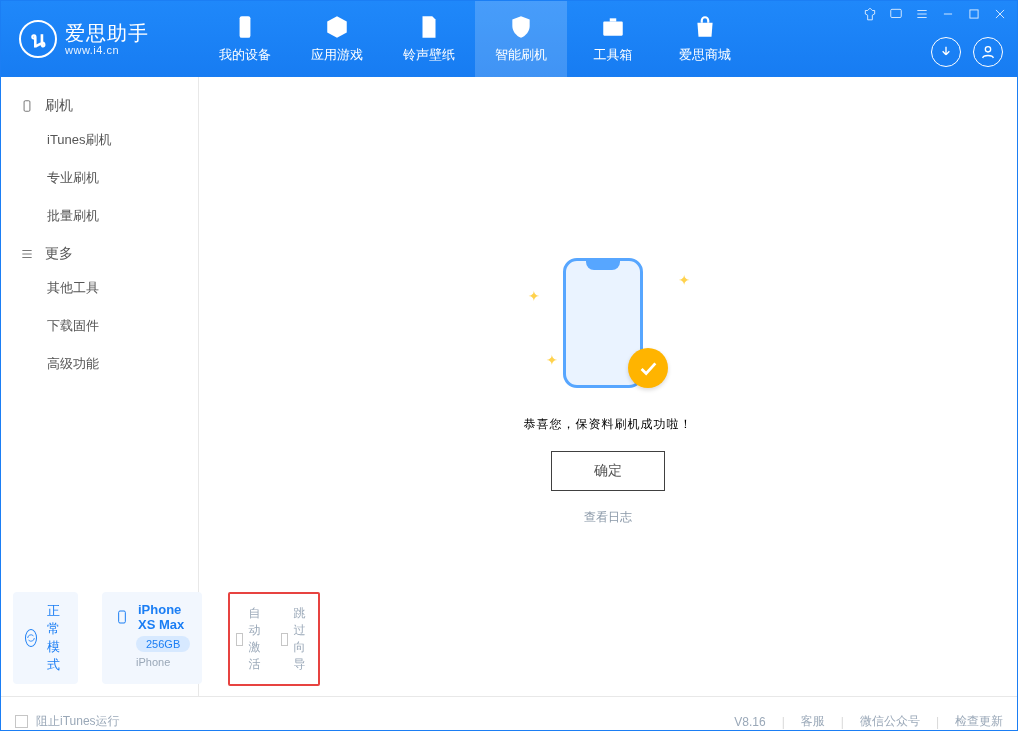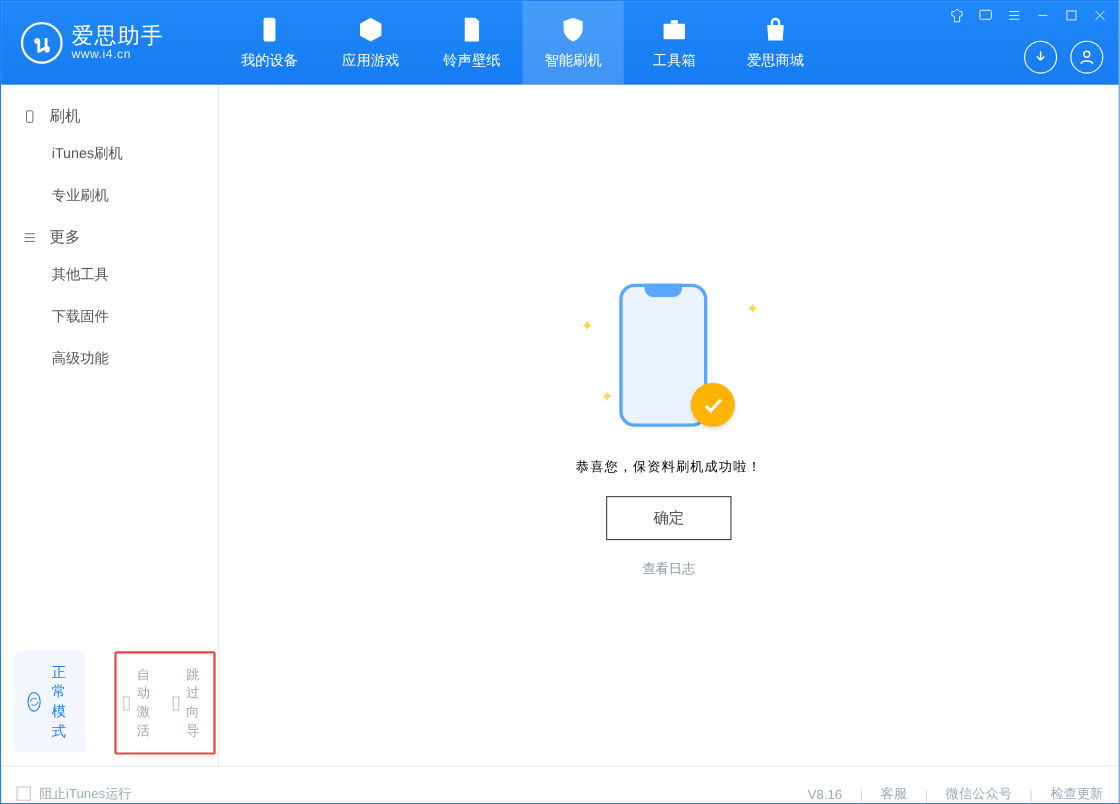--- a/index.html
+++ b/index.html
@@ -198,20 +198,21 @@
         <div class="side-sec-head">
           <span class="sec-icon">
               <svg viewBox="0 0 24 24">
                 <rect x="7" y="3" width="10" height="18" rx="2"></rect>
               </svg>
             </span>
           <span>刷机</span>
         </div>
         <div class="side-item">iTunes刷机</div>
         <div class="side-item">专业刷机</div>
+        <div class="side-item">批量刷机</div>
 
         <div class="side-sec-head">
           <span class="sec-icon">
               <svg viewBox="0 0 24 24">
                 <path d="M4 6h16M4 12h16M4 18h16"></path>
               </svg>
             </span>
           <span>更多</span>
         </div>
         <div class="side-item">其他工具</div>
@@ -220,20 +221,30 @@
       </div>
 
       <div class="side-bottom">
         <div class="mode-card">
           <span class="mode-icon">
               <svg viewBox="0 0 24 24">
                 <path d="M4 12a8 8 0 0114-5M20 12a8 8 0 01-14 5"></path>
               </svg>
             </span>
           <span>正常模式</span>
+        </div>
+        <div class="device-card">
+          <div class="dev-row1">
+            <span class="dev-icon"><svg viewBox="0 0 24 24">
+                  <rect x="7" y="3" width="10" height="18" rx="2"></rect>
+                </svg></span>
+            <span>iPhone XS Max</span>
+          </div>
+          <span class="storage-pill">256GB</span>
+          <span class="dev-type">iPhone</span>
         </div>
         <div class="opts-box">
           <label class="opt">
             <span class="cb"></span>
             <span>自动激活</span>
           </label>
           <label class="opt">
             <span class="cb"></span>
             <span>跳过向导</span>
           </label>

